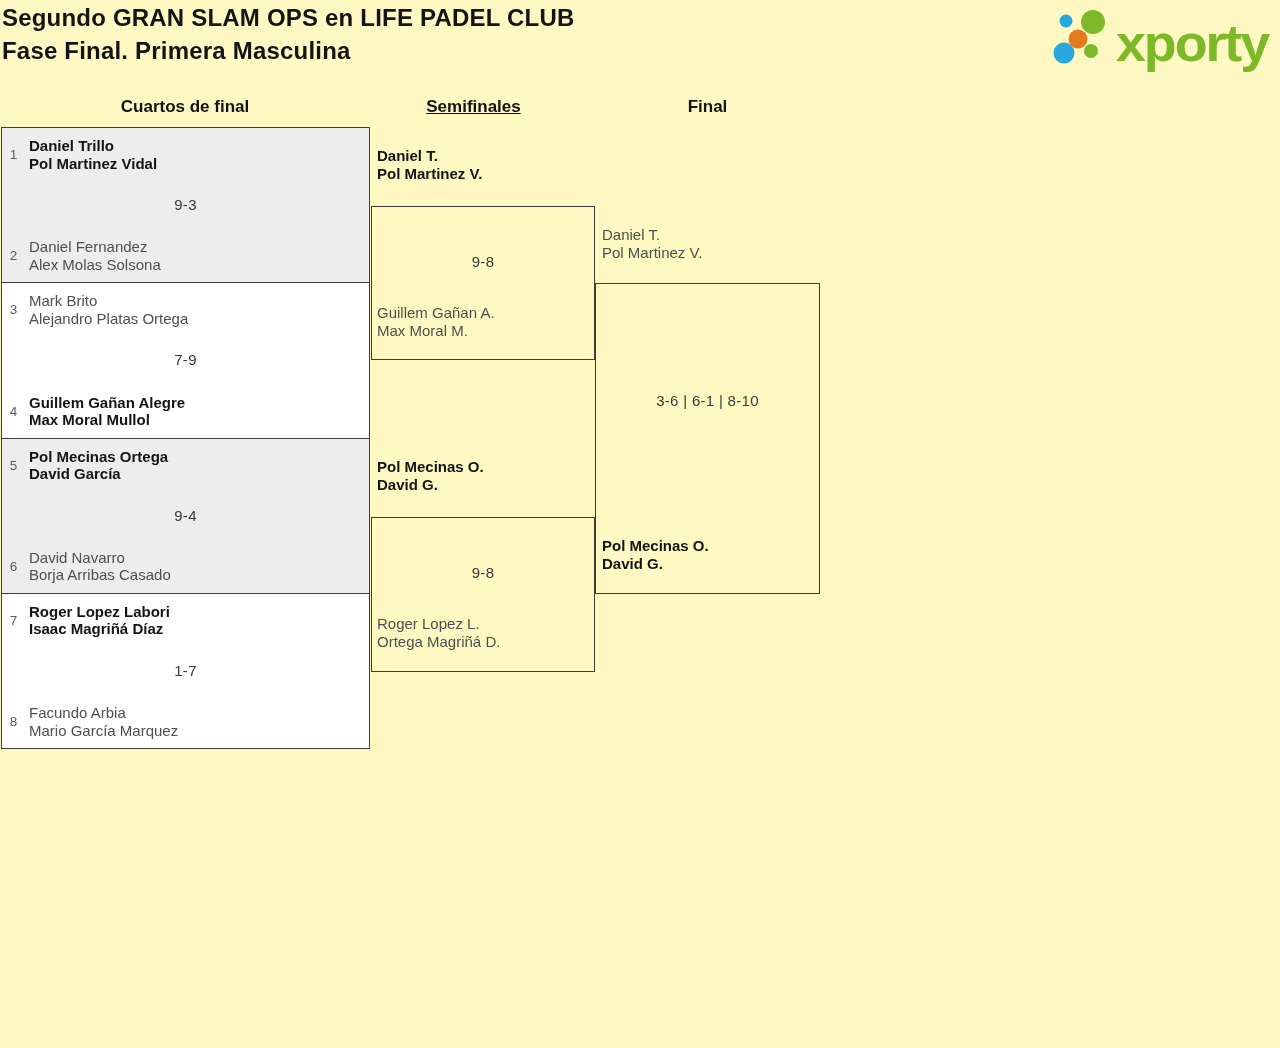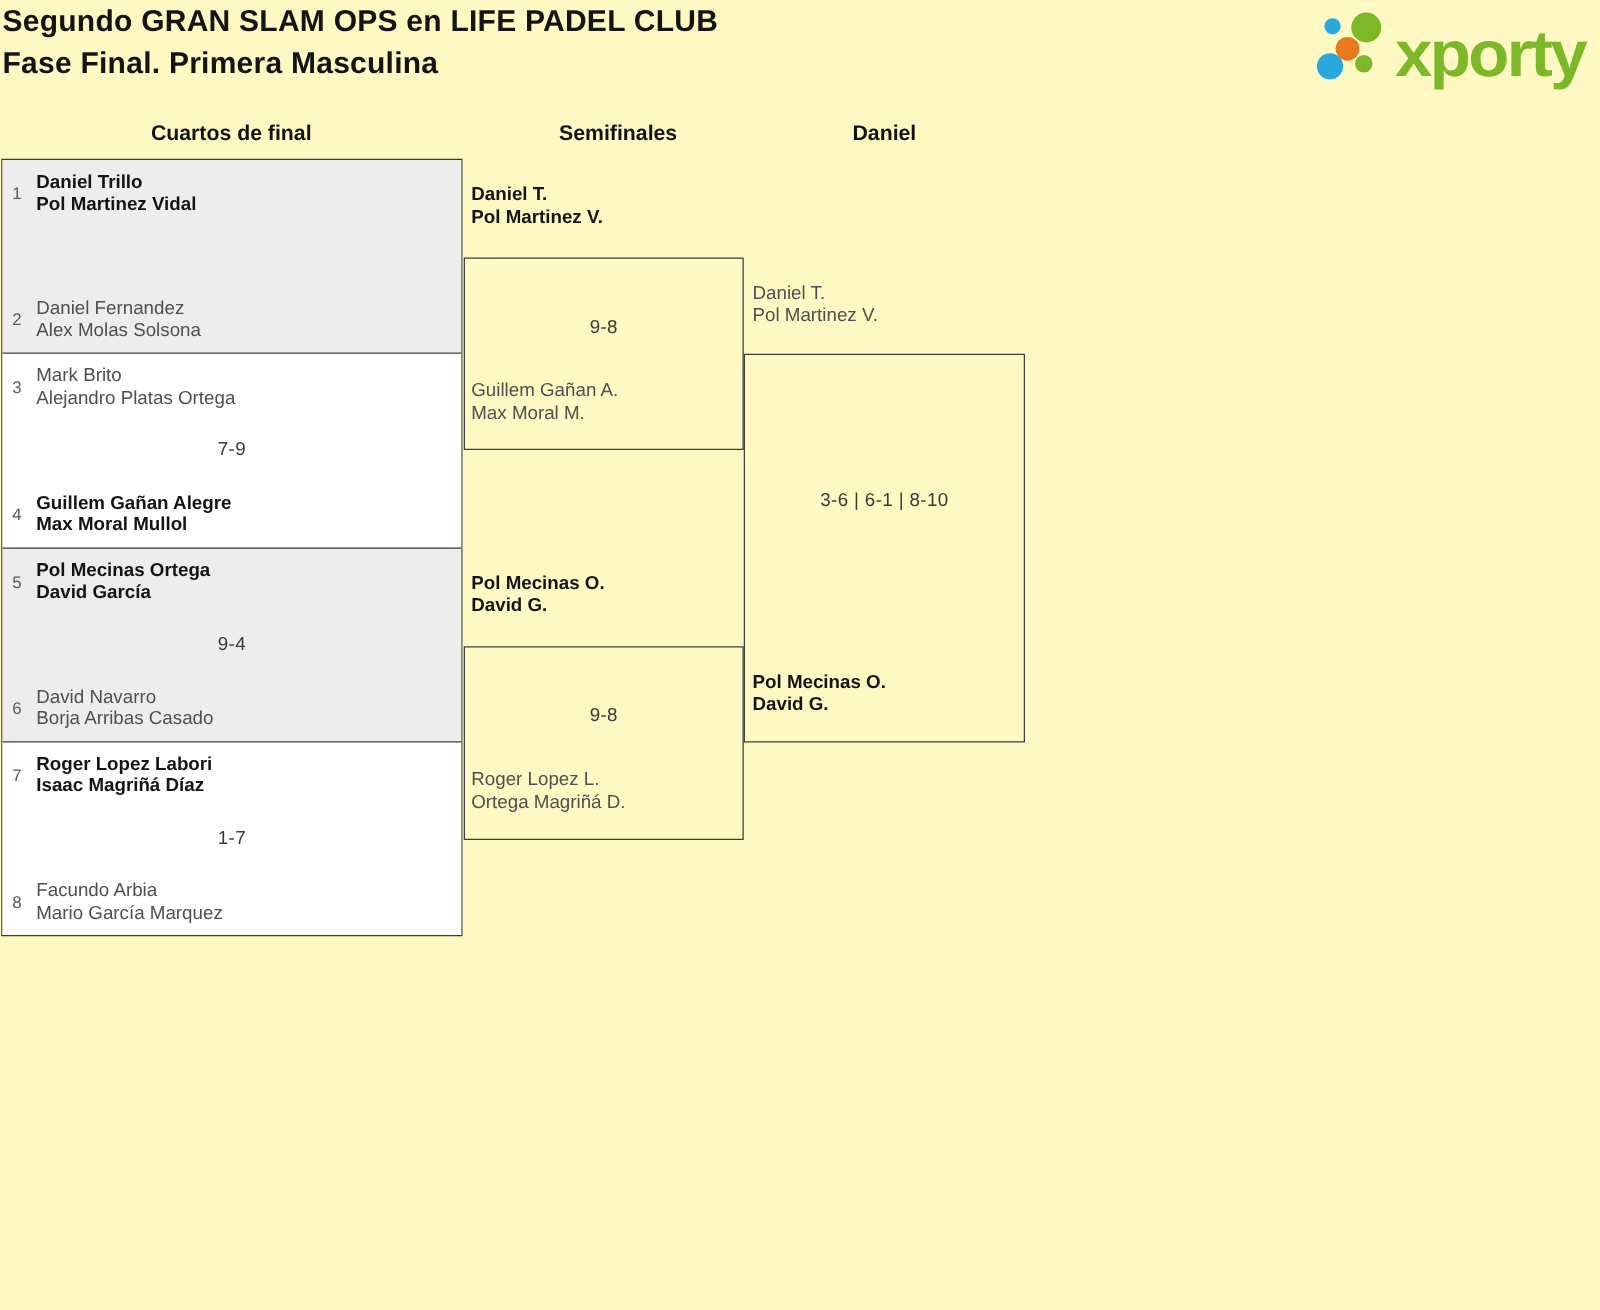--- a/index.html
+++ b/index.html
@@ -35,21 +35,21 @@
   .round-header {
     position: absolute;
     top: 96px;
     font-size: 17px;
     line-height: 21px;
     font-weight: 700;
     text-align: center;
     color: #121212;
   }
   .rh-qf { left: 0;   width: 370px; }
-  .rh-sf { left: 383px; width: 223px; }
+  .rh-sf { left: 362px; width: 223px; text-decoration: underline; }
   .rh-f  { left: 595px; width: 225px; }
   
   .qf {
     position: absolute;
     left: 1px;
     top: 127px;
     width: 369px;
     height: 622px;
     border: 1.5px solid #3d3d3d;
     box-sizing: border-box;
@@ -119,30 +119,31 @@
       <circle cx="45" cy="18" r="12" fill="#7cb828"></circle>
       <circle cx="30" cy="35" r="9.5" fill="#e87a1e"></circle>
       <circle cx="16" cy="49" r="10.5" fill="#29a8e0"></circle>
       <circle cx="43" cy="47" r="7" fill="#7cb828"></circle>
       <text x="68" y="57" font-family="Liberation Sans, sans-serif" font-size="52" font-weight="bold" letter-spacing="-2" textLength="152" lengthAdjust="spacingAndGlyphs" fill="#7cb828">xporty</text>
     </svg>
   </div>
 
   <div class="round-header rh-qf">Cuartos de final</div>
   <div class="round-header rh-sf">Semifinales</div>
-  <div class="round-header rh-f">Daniel</div>
+  <div class="round-header rh-f">Final</div>
 
   <div class="qf">
 
     <div class="qf-row shade">
       <div class="seed seed-top">1</div>
       <div class="team w team-top">
         <div>Daniel Trillo</div>
         <div>Pol Martinez Vidal</div>
       </div>
+      <div class="score qf-score">9-3</div>
       <div class="seed seed-bottom">2</div>
       <div class="team l team-bottom">
         <div>Daniel Fernandez</div>
         <div>Alex Molas Solsona</div>
       </div>
     </div>
 
     <div class="qf-row">
       <div class="seed seed-top">3</div>
       <div class="team l team-top">

